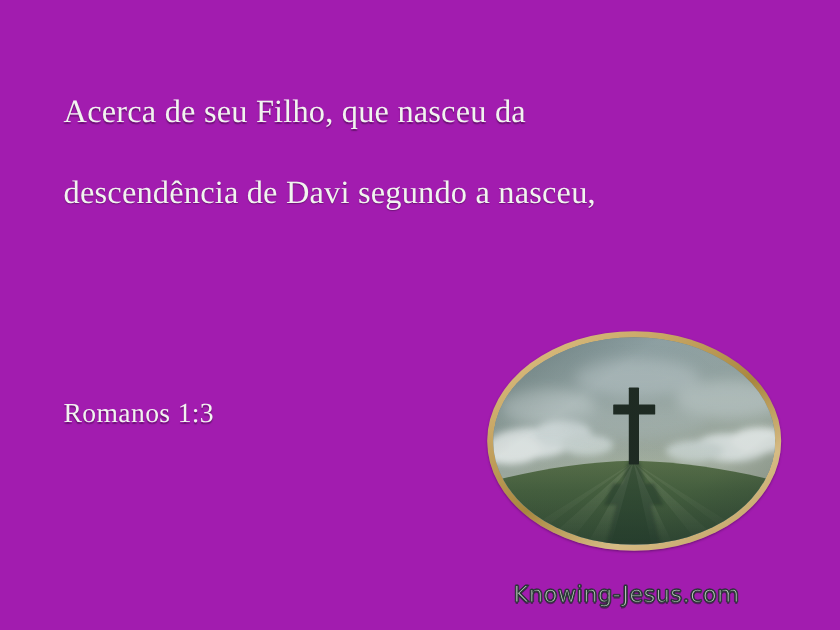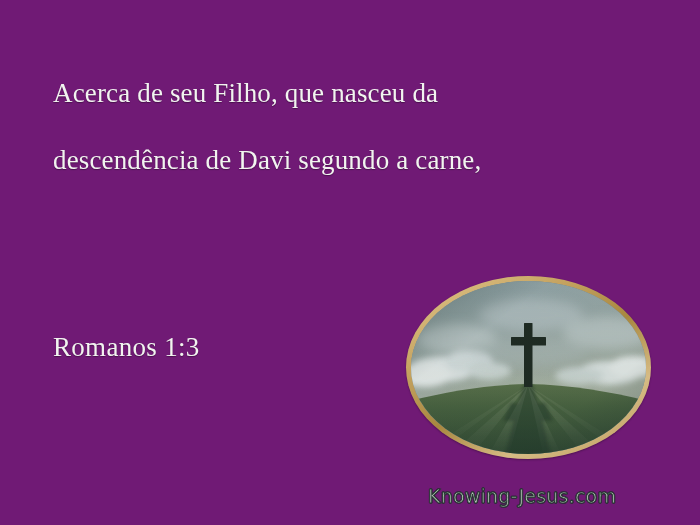--- a/index.html
+++ b/index.html
@@ -5,21 +5,21 @@
   html, body {
     margin: 0;
     padding: 0;
     background: #1b1b1b;
   }
 
   #scripture-card {
     position: relative;
     width: 700px;
     height: 525px;
-    background: #701a75;
+    background: #a21caf;
     overflow: hidden;
     font-family: "Liberation Serif", "DejaVu Serif", serif;
   }
 
   
   .verse-block {
     position: absolute;
     left: 53px;
     top: 60px;
     width: 590px;
@@ -35,21 +35,21 @@
     text-shadow: 0 1px 1px rgba(0,0,0,0.35);
   }
 
   
   .verse-reference {
     position: absolute;
     left: 53px;
     top: 332px;
     color: #f2f4f0;
     font-family: "Liberation Serif", "DejaVu Serif", serif;
-    font-size: 27px;
+    font-size: 23px;
     letter-spacing: 0.3px;
     white-space: nowrap;
     text-shadow: 0 1px 1px rgba(0,0,0,0.35);
   }
 
   
   .oval-frame {
     position: absolute;
     left: 406px;
     top: 276px;
@@ -98,21 +98,21 @@
     white-space: nowrap;
   }
 </style>
 </head>
 <body>
 
 <div id="scripture-card">
 
   <div class="verse-block">
     <div class="verse-line">Acerca de seu Filho, que nasceu da</div>
-    <div class="verse-line">descendência de Davi segundo a carne,</div>
+    <div class="verse-line">descendência de Davi segundo a nasceu,</div>
   </div>
 
   <div class="verse-reference">Romanos 1:3</div>
 
   <div class="oval-frame">
     <div class="oval-photo">
       <svg viewBox="0 0 235 173" preserveAspectRatio="xMidYMid slice">
         <defs>
           <linearGradient id="skyGrad" x1="0" y1="0" x2="0.25" y2="1">
             <stop offset="0%" stop-color="#8fa3a9"></stop>

